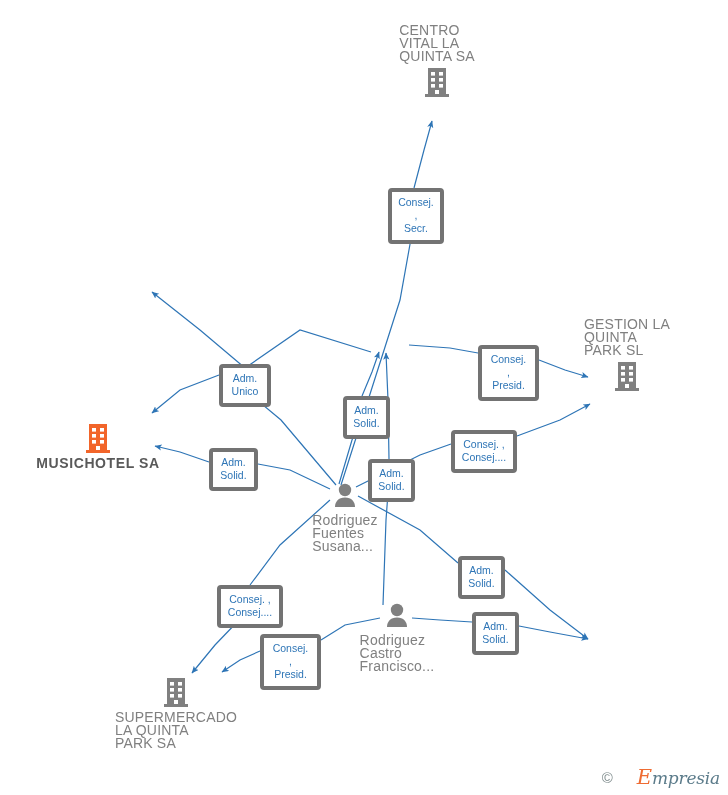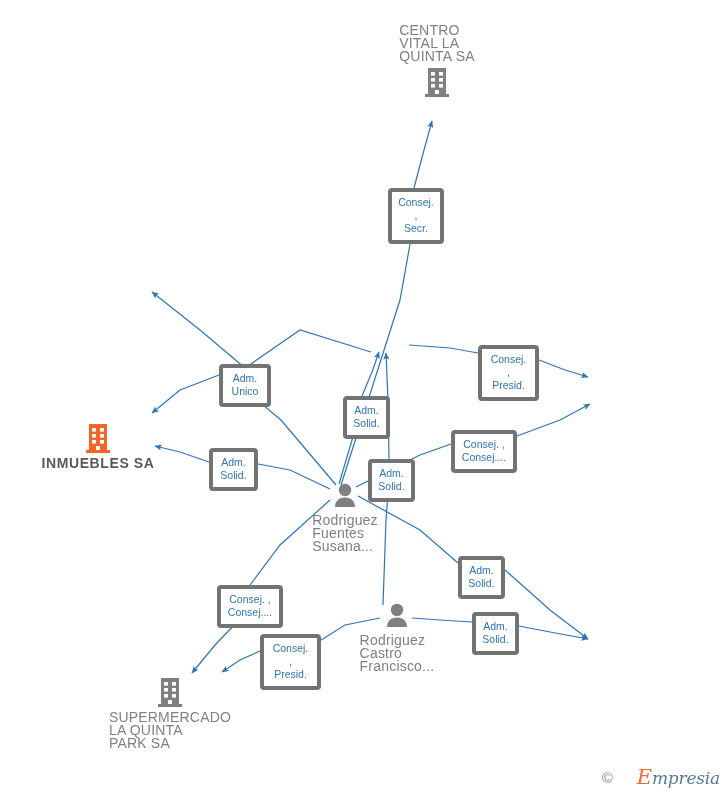--- a/index.html
+++ b/index.html
@@ -161,37 +161,56 @@
           <rect x="8" y="18" width="4" height="3.6"></rect>
             <rect x="16" y="18" width="4" height="3.6"></rect>
           <rect x="12" y="24" width="4" height="4"></rect>
         </g>
       </svg>
     </span>
   </div>
 
 
 
+  <div class="node label-above" style="left:627px; top:318px;">
+    <span class="label">GESTION LA
+QUINTA
+PARK SL</span>
+    <span class="glyph">
+      <svg class="bld" viewBox="0 0 28 32" xmlns="http://www.w3.org/2000/svg">
+        <path fill="#808080" d="M5 2 h18 v26 h3 v3 H2 v-3 h3 Z"></path>
+        <g fill="#ffffff">
+          <rect x="8" y="6" width="4" height="3.6"></rect>
+            <rect x="16" y="6" width="4" height="3.6"></rect>
+          <rect x="8" y="12" width="4" height="3.6"></rect>
+            <rect x="16" y="12" width="4" height="3.6"></rect>
+          <rect x="8" y="18" width="4" height="3.6"></rect>
+            <rect x="16" y="18" width="4" height="3.6"></rect>
+          <rect x="12" y="24" width="4" height="4"></rect>
+        </g>
+      </svg>
+    </span>
+  </div>
 
   <div class="node label-below focus" style="left:98px; top:422px;">
     <span class="glyph">
       <svg class="bld" viewBox="0 0 28 32" xmlns="http://www.w3.org/2000/svg">
         <path fill="#f2652a" d="M5 2 h18 v26 h3 v3 H2 v-3 h3 Z"></path>
         <g fill="#ffffff">
           <rect x="8" y="6" width="4" height="3.6"></rect>
             <rect x="16" y="6" width="4" height="3.6"></rect>
           <rect x="8" y="12" width="4" height="3.6"></rect>
             <rect x="16" y="12" width="4" height="3.6"></rect>
           <rect x="8" y="18" width="4" height="3.6"></rect>
             <rect x="16" y="18" width="4" height="3.6"></rect>
           <rect x="12" y="24" width="4" height="4"></rect>
         </g>
       </svg>
     </span>
-    <span class="label">INMUEBLES SA</span>
+    <span class="label">MUSICHOTEL SA</span>
   </div>
 
   <div class="node label-below" style="left:345px; top:481px;">
     <span class="glyph">
       <svg class="person" viewBox="0 0 30 30" xmlns="http://www.w3.org/2000/svg">
         <circle cx="15" cy="9" r="6.2" fill="#808080"></circle>
         <path fill="#808080" d="M15 16.5 c6.6 0 10 4.2 10 9.5 H5 c0-5.3 3.4-9.5 10-9.5 z"></path>
       </svg>
     </span>
     <span class="label">Rodriguez
@@ -205,21 +224,21 @@
         <circle cx="15" cy="9" r="6.2" fill="#808080"></circle>
         <path fill="#808080" d="M15 16.5 c6.6 0 10 4.2 10 9.5 H5 c0-5.3 3.4-9.5 10-9.5 z"></path>
       </svg>
     </span>
     <span class="label">Rodriguez
 Castro
 Francisco...</span>
   </div>
 
 
-  <div class="node label-below" style="left:170px; top:676px;">
+  <div class="node label-below" style="left:176px; top:676px;">
     <span class="glyph">
       <svg class="bld" viewBox="0 0 28 32" xmlns="http://www.w3.org/2000/svg">
         <path fill="#808080" d="M5 2 h18 v26 h3 v3 H2 v-3 h3 Z"></path>
         <g fill="#ffffff">
           <rect x="8" y="6" width="4" height="3.6"></rect>
             <rect x="16" y="6" width="4" height="3.6"></rect>
           <rect x="8" y="12" width="4" height="3.6"></rect>
             <rect x="16" y="12" width="4" height="3.6"></rect>
           <rect x="8" y="18" width="4" height="3.6"></rect>
             <rect x="16" y="18" width="4" height="3.6"></rect>

